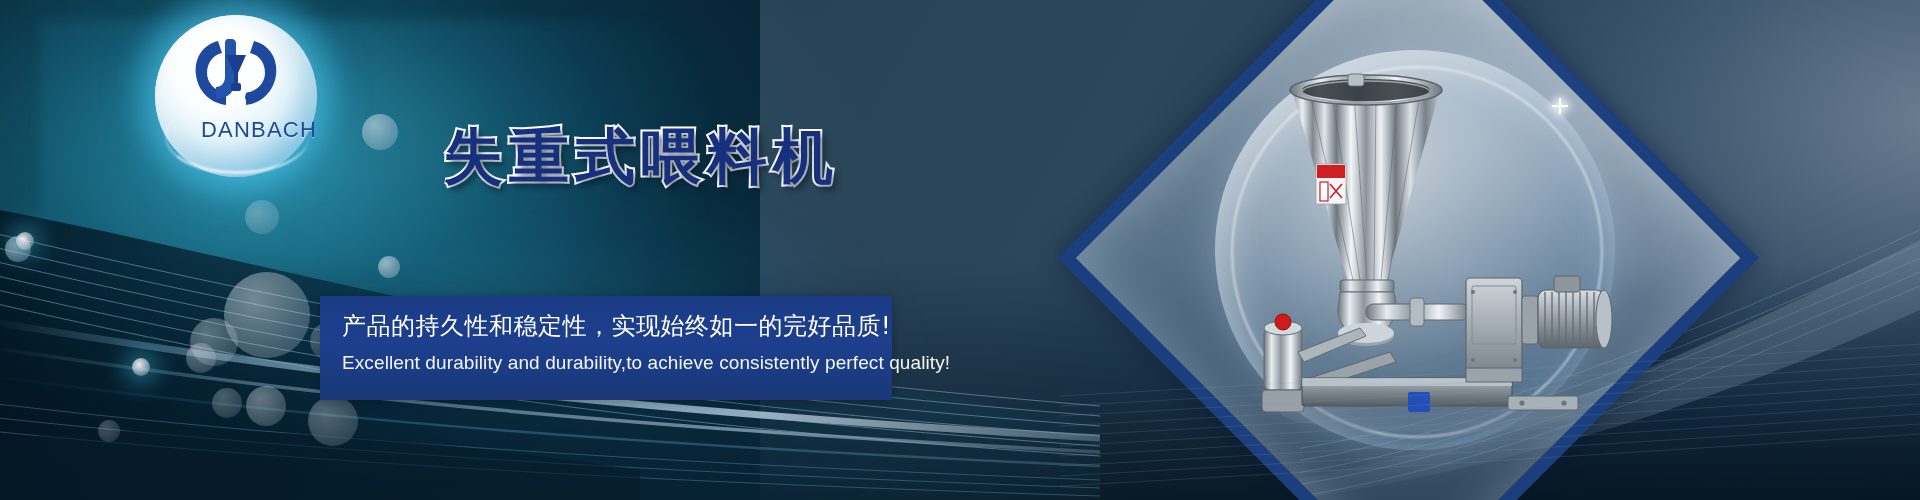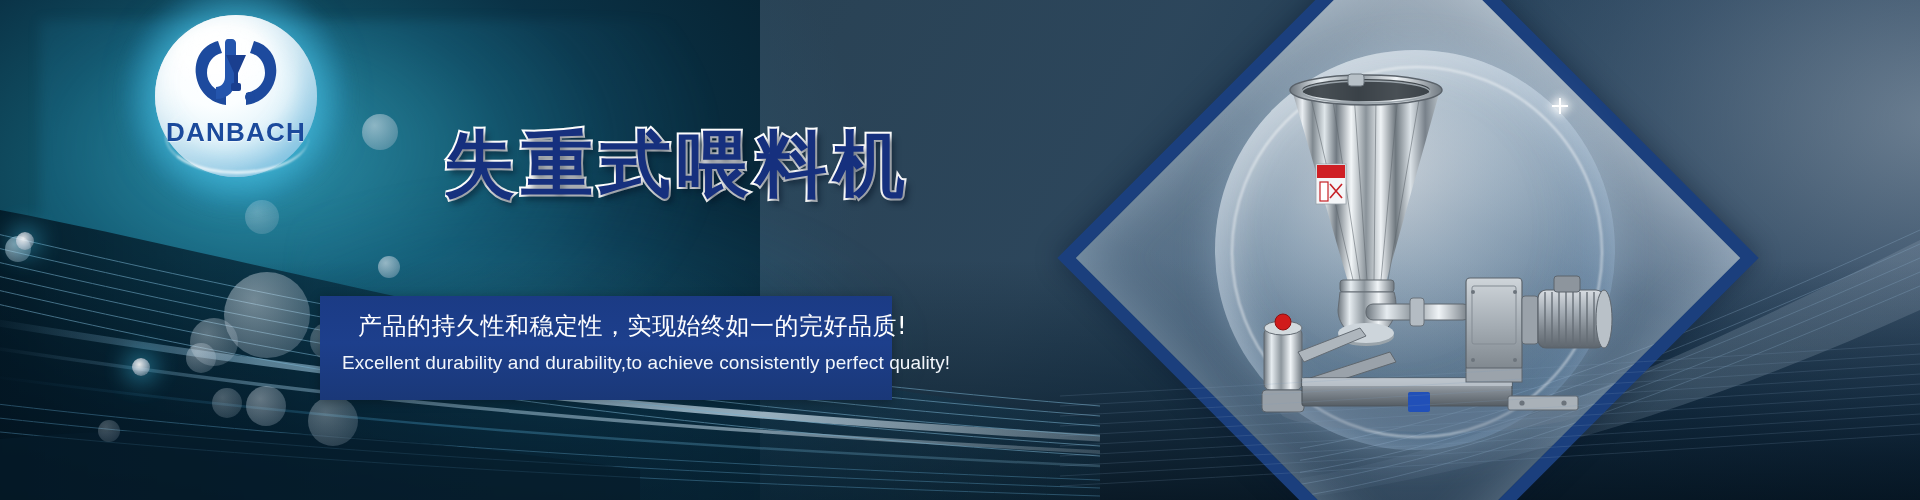--- a/index.html
+++ b/index.html
@@ -73,33 +73,33 @@
   }
   .logo-arc{
     position:absolute;left:6%;top:52%;width:88%;height:44%;border-radius:50%;
     border-bottom:3px solid rgba(255,255,255,.75);
     border-left:2px solid rgba(255,255,255,.35);
     filter:blur(1.2px);
   }
   .logo-mark{position:absolute;left:50%;top:36%;transform:translate(-50%,-50%);width:96px;height:84px;}
   .logo-word{
     position:absolute;left:0;right:0;top:63%;
-    text-align:center;
+    text-align:right;
     color:#1b4a9c;
-    font-weight:bold;
-    font-size:26px;
+    font-weight:normal;
+    font-size:22px;
     letter-spacing:1.2px;
     font-family:"Liberation Sans","DejaVu Sans",sans-serif;
     text-shadow:0 1px 1px rgba(255,255,255,.6);
   }
 
   
   .headline{
     position:absolute;left:443px;top:117px;
-    font-size:72px;
+    font-size:60px;
     font-weight:bold;
     letter-spacing:6px;
     color:#16307e;
     font-family:"DejaVu Sans","Liberation Sans",sans-serif;
     -webkit-text-stroke:4px #ffffff;
     paint-order:stroke fill;
     text-shadow:4px 5px 6px rgba(4,16,32,.55);
     white-space:nowrap;
     text-align:center;
   }
@@ -107,21 +107,20 @@
   
   .tagline-box{
     position:absolute;left:320px;top:296px;width:572px;height:104px;
     background:linear-gradient(180deg,#1b3b85 0%,#1d3f8c 45%,#1a3878 100%);
     box-shadow:0 2px 10px rgba(0,0,0,.28);
   }
   .tagline-cn{
     position:absolute;left:22px;top:14px;
     color:#ffffff;font-size:24px;letter-spacing:.5px;white-space:nowrap;
     font-family:"DejaVu Sans","Liberation Sans",sans-serif;
-    margin-left:16px;
   }
   .tagline-en{
     position:absolute;left:22px;top:56px;
     color:#f2f6fb;font-size:19px;letter-spacing:.1px;white-space:nowrap;
     font-family:"Liberation Sans","DejaVu Sans",sans-serif;
   }
 
   
   .diamond-wrap{position:absolute;left:1090px;top:-60px;width:640px;height:620px;}
   .diamond{

